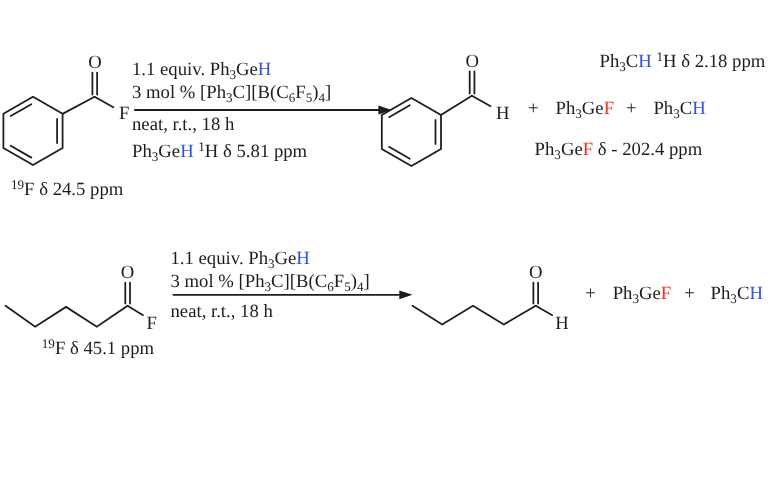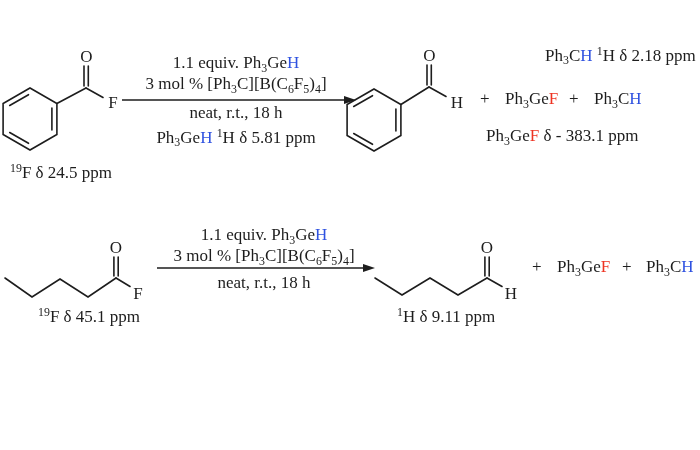--- a/index.html
+++ b/index.html
@@ -1,19 +1,19 @@
 <!DOCTYPE html>
 <html><head>
 <meta charset="utf-8">
 <style>
   html,body{margin:0;padding:0;background:#ffffff;}
   .canvas{position:relative;width:700px;height:450px;background:#ffffff;overflow:hidden;
           font-family:"Liberation Serif",serif;color:#1d1d1d;}
   .txt{position:absolute;font-size:17px;line-height:1.15;white-space:nowrap;color:#1d1d1d;}
-  .ctr{text-align:center;}
+  .ctr{text-align:left;}
   .sub{font-size:0.70em;vertical-align:-0.30em;}
   .sup{font-size:0.70em;vertical-align:0.48em;}
   svg{position:absolute;overflow:visible;}
   .bond{stroke:#1d1d1d;stroke-width:1.6;fill:none;stroke-linecap:round;}
   .atom{font-family:"Liberation Serif",serif;font-size:17px;fill:#1d1d1d;}
   .arrowline{stroke:#1d1d1d;stroke-width:1.6;}
   .arrowhead{fill:#1d1d1d;stroke:none;}
 </style>
 </head>
 <body>
@@ -59,21 +59,21 @@
     <text class="atom" x="117" y="70" text-anchor="middle" fill="#2f52e0">H</text>
   </svg>
 
 
   <div class="txt" style="left:480px;top:89px;">+</div>
   <div class="txt" style="left:505px;top:89px;"><span>Ph</span><span class="sub">3</span><span>Ge</span><span style="color: rgb(238, 51, 34);">F</span></div>
   <div class="txt" style="left:569px;top:89px;">+</div>
   <div class="txt" style="left:594px;top:89px;"><span>Ph</span><span class="sub">3</span><span>C</span><span style="color: rgb(47, 82, 224);">H</span></div>
 
   <div class="txt" style="left:545px;top:45px;"><span>Ph</span><span class="sub">3</span><span>C</span><span style="color: rgb(47, 82, 224);">H</span><span> </span><span class="sup">1</span><span>H δ 2.18 ppm</span></div>
-  <div class="txt" style="left:486px;top:126px;"><span>Ph</span><span class="sub">3</span><span>Ge</span><span style="color: rgb(238, 51, 34);">F</span><span> δ - 383.1 ppm</span></div>
+  <div class="txt" style="left:486px;top:126px;"><span>Ph</span><span class="sub">3</span><span>Ge</span><span style="color: rgb(238, 51, 34);">F</span><span> δ - 202.4 ppm</span></div>
 
   <svg style="left:0px;top:238px;" width="150" height="70" viewBox="0 0 150 70">
     <polyline class="bond" points="5,40 32,59 60,41 88,59 116,40"></polyline>
     <line class="bond" x1="113.9" y1="38" x2="113.9" y2="19"></line>
     <line class="bond" x1="118.2" y1="38" x2="118.2" y2="19"></line>
     <line class="bond" x1="116" y1="40" x2="130" y2="48.5"></line>
     <text class="atom" x="116" y="15" text-anchor="middle">O</text>
     <text class="atom" x="138" y="61" text-anchor="middle" fill="#ee3322">F</text>
   </svg>
 
@@ -91,20 +91,19 @@
 
   <svg style="left:370px;top:238px;" width="160" height="70" viewBox="0 0 160 70">
     <polyline class="bond" points="5,40 32,57 60,40 88,57 117,40"></polyline>
     <line class="bond" x1="114.9" y1="38" x2="114.9" y2="19"></line>
     <line class="bond" x1="119.2" y1="38" x2="119.2" y2="19"></line>
     <line class="bond" x1="117" y1="40" x2="132" y2="48.5"></line>
     <text class="atom" x="117" y="15" text-anchor="middle">O</text>
     <text class="atom" x="141" y="61" text-anchor="middle" fill="#2f52e0">H</text>
   </svg>
 
-  <div class="txt" style="left:397px;top:306px;"><span class="sup">1</span><span>H δ 9.11 ppm</span></div>
 
   <div class="txt" style="left:532px;top:257px;">+</div>
   <div class="txt" style="left:557px;top:257px;"><span>Ph</span><span class="sub">3</span><span>Ge</span><span style="color: rgb(238, 51, 34);">F</span></div>
   <div class="txt" style="left:622px;top:257px;">+</div>
   <div class="txt" style="left:646px;top:257px;"><span>Ph</span><span class="sub">3</span><span>C</span><span style="color: rgb(47, 82, 224);">H</span></div>
 
 </div>
 
 </body></html>

